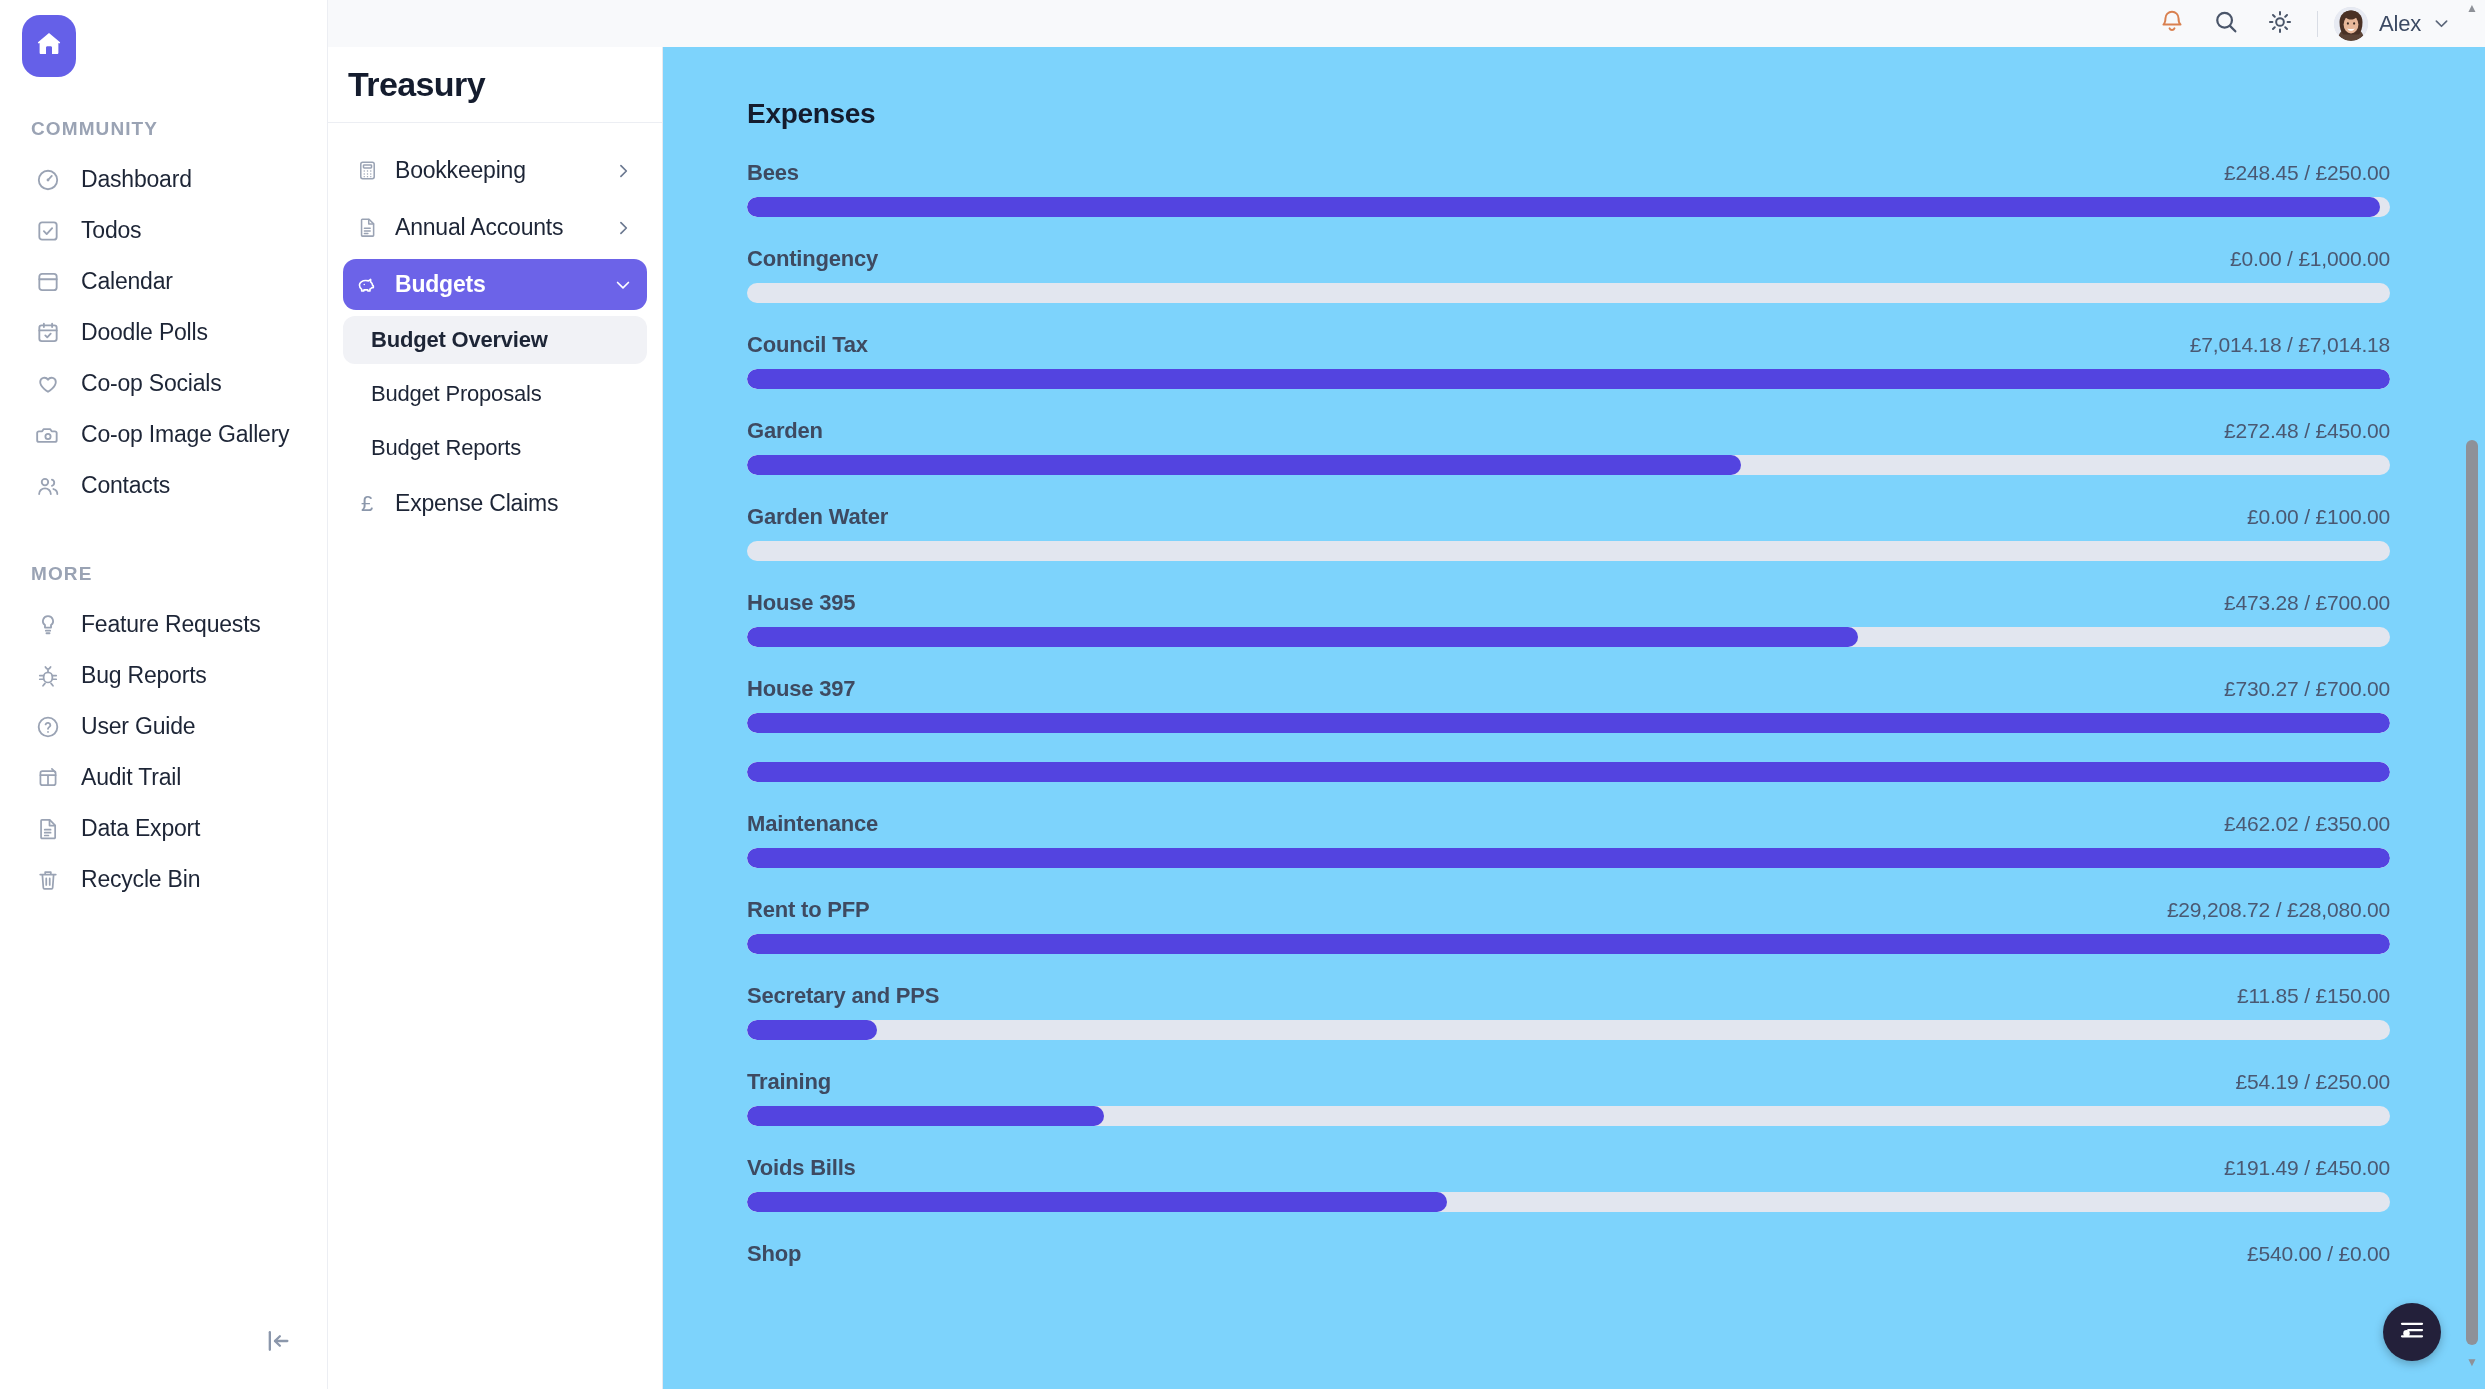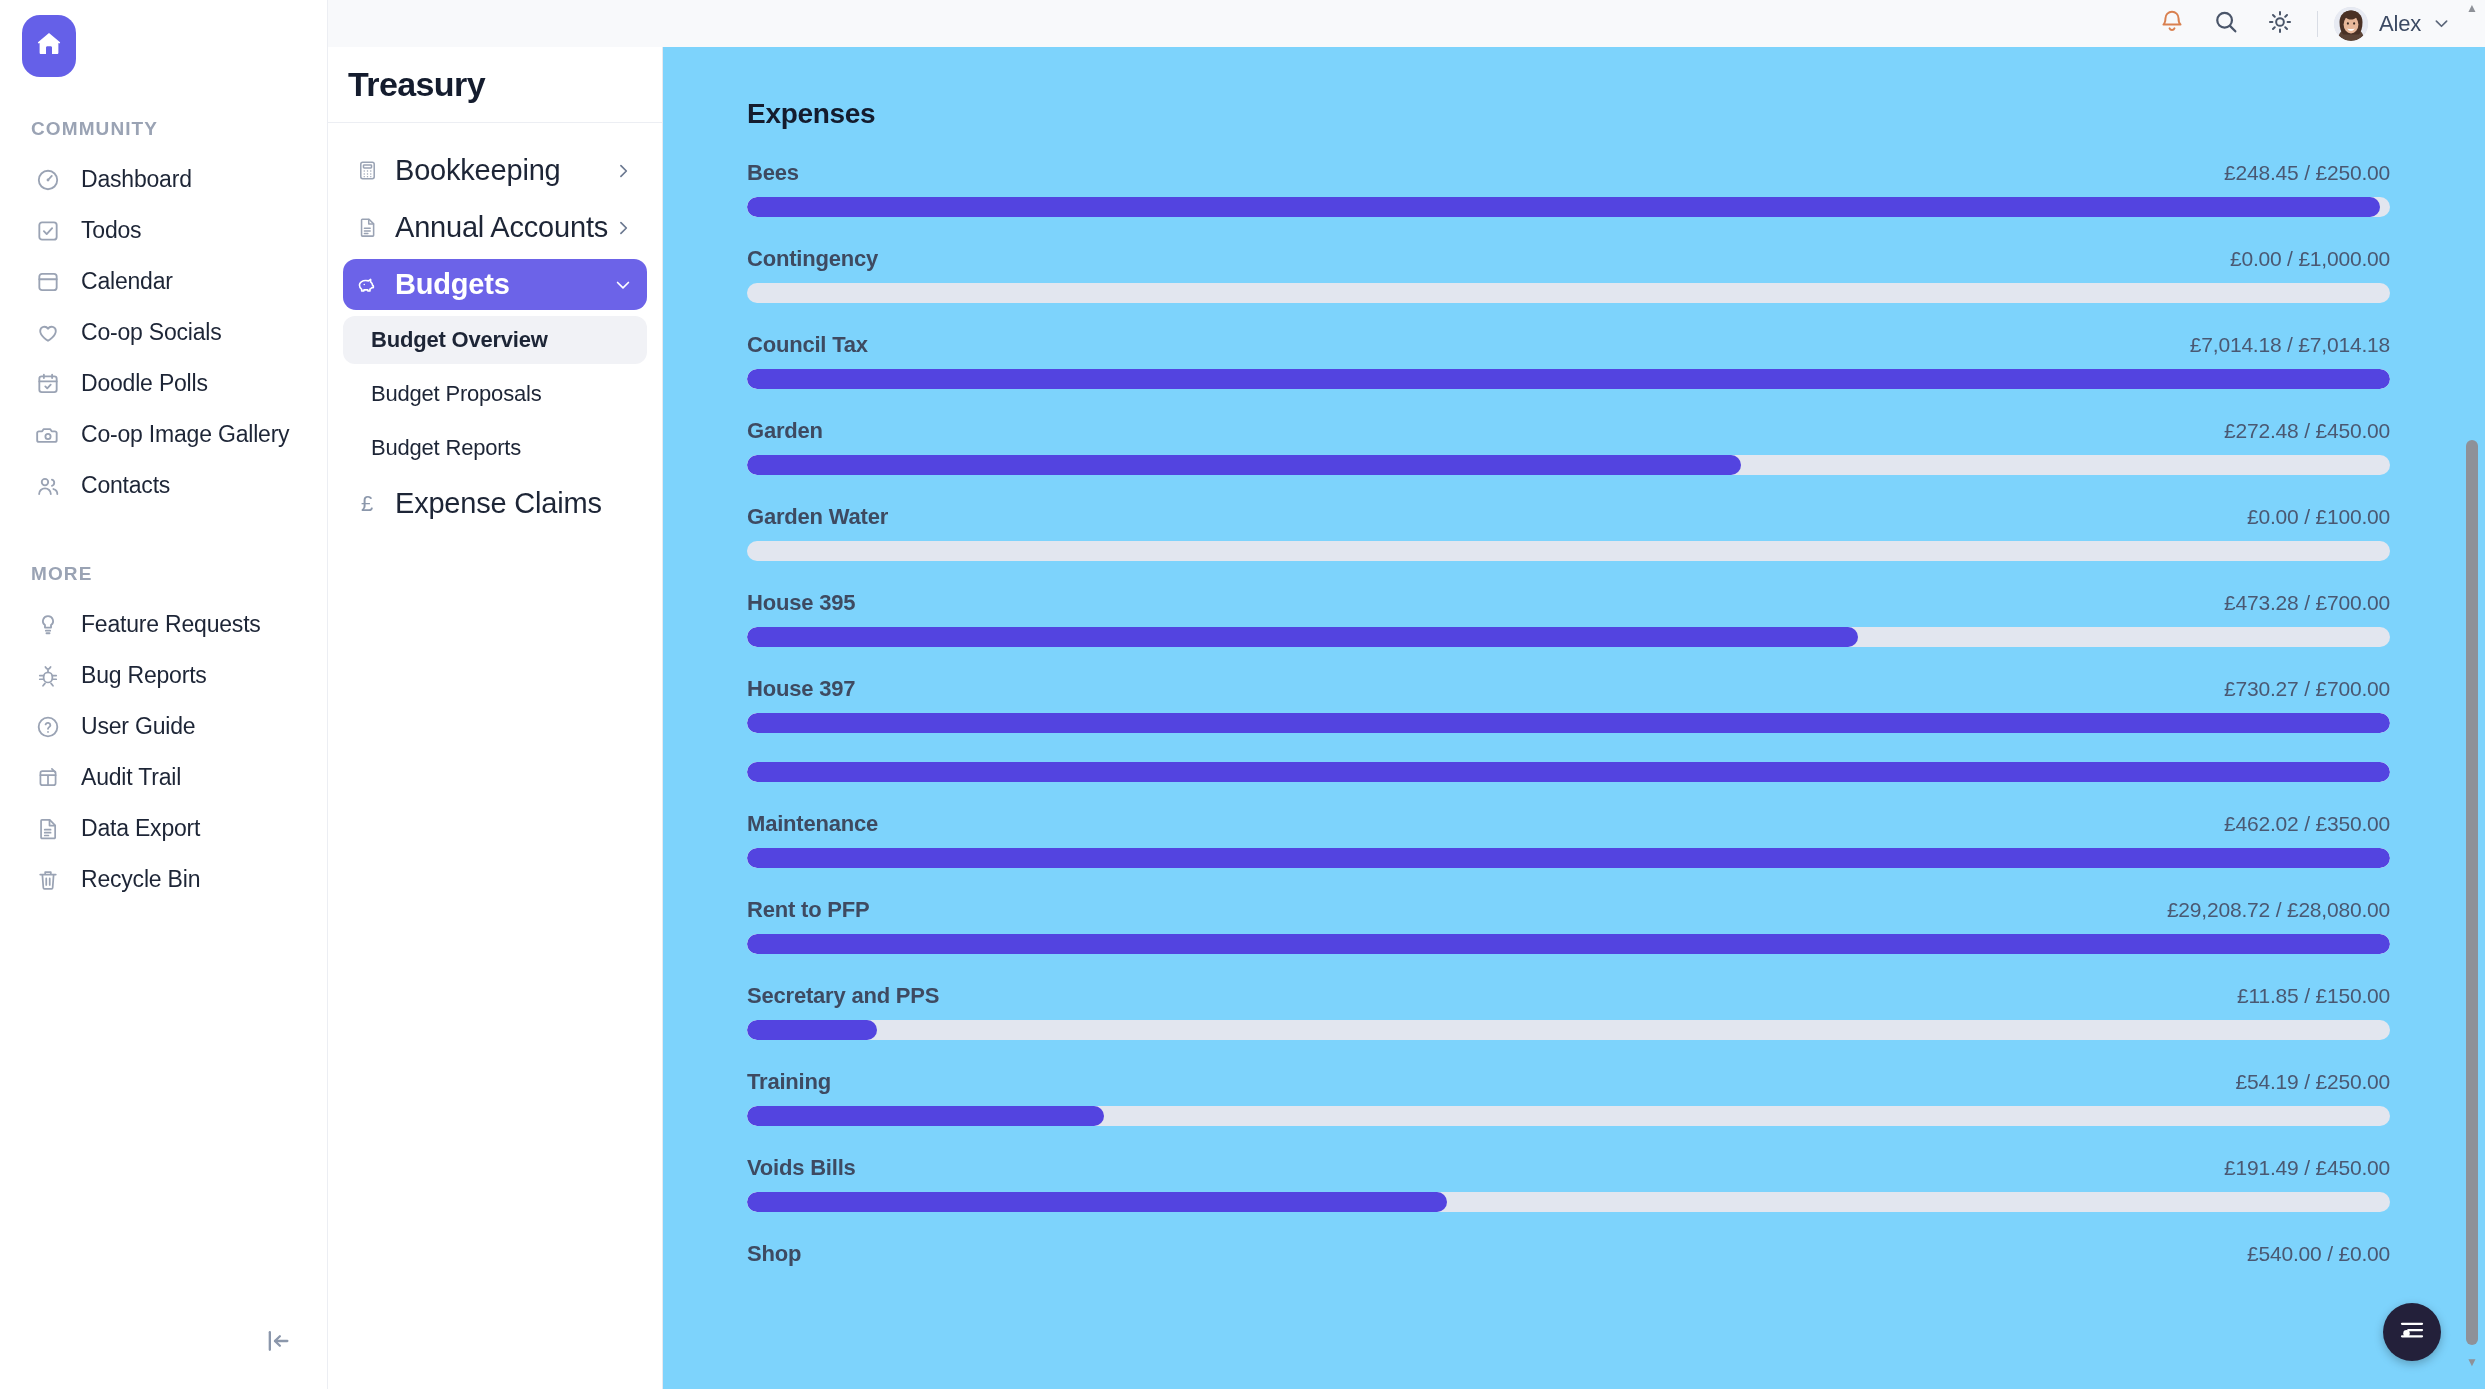--- a/index.html
+++ b/index.html
@@ -67,21 +67,21 @@
 
   .sp-list { padding: 22px 15px 0 15px; }
   .sp-item {
     display: flex; align-items: center; height: 51px;
     border-radius: 13px; padding: 0 14px 0 12px; cursor: pointer;
     margin-bottom: 6px;
   }
   .sp-ico { width: 24px; flex: 0 0 24px; color: #9aa3b4; display:flex; align-items:center; justify-content:center; margin-right: 16px; }
   .sp-ico svg { width: 23px; height: 23px; display:block; }
   .sp-ico.pound { font-size: 22px; color: #8b97ab; }
-  .sp-label { font-size: 29px; color: #1d2536; flex: 1 1 auto; letter-spacing: -0.2px; }
+  .sp-label { font-size: 23px; color: #1d2536; flex: 1 1 auto; letter-spacing: -0.2px; }
   .sp-chev { color: #6b7890; display: flex; align-items: center; }
   .sp-chev svg { width: 20px; height: 20px; }
 
   .sp-item.active { background: #6c63e8; }
   .sp-item.active .sp-label { color: #ffffff; font-weight: bold; }
   .sp-item.active .sp-ico { color: #ffffff; }
   .sp-item.active .sp-chev { color: #ffffff; }
 
   .sp-sub { padding: 0 0 0 0; margin-top: 4px; }
   .sp-subitem {
@@ -215,34 +215,34 @@
                 <rect x="4" y="4.5" width="16" height="15" rx="2.5"></rect>
                 <path d="M4 9.5h16"></path>
               </svg>
           </span>
           <span class="sb-txt">Calendar</span>
         </div>
 
         <div class="sb-item">
           <span class="sb-ico">
             <svg viewBox="0 0 24 24" fill="none" stroke="currentColor" stroke-width="1.7" stroke-linecap="round" stroke-linejoin="round">
-                <path d="M12 19.2s-7.2-4.3-7.2-9.1A3.9 3.9 0 0 1 12 8.1a3.9 3.9 0 0 1 7.2 2c0 4.8-7.2 9.1-7.2 9.1z"></path>
-              </svg>
-          </span>
-          <span class="sb-txt">Co-op Socials</span>
-        </div>
-
-        <div class="sb-item">
-          <span class="sb-ico">
-            <svg viewBox="0 0 24 24" fill="none" stroke="currentColor" stroke-width="1.7" stroke-linecap="round" stroke-linejoin="round">
                 <rect x="4" y="5" width="16" height="14.5" rx="2.2"></rect>
                 <path d="M4 9.6h16M8.2 3.5v3M15.8 3.5v3M9.5 14.2l1.8 1.8 3.2-3.4"></path>
               </svg>
           </span>
           <span class="sb-txt">Doodle Polls</span>
+        </div>
+
+        <div class="sb-item">
+          <span class="sb-ico">
+            <svg viewBox="0 0 24 24" fill="none" stroke="currentColor" stroke-width="1.7" stroke-linecap="round" stroke-linejoin="round">
+                <path d="M12 19.2s-7.2-4.3-7.2-9.1A3.9 3.9 0 0 1 12 8.1a3.9 3.9 0 0 1 7.2 2c0 4.8-7.2 9.1-7.2 9.1z"></path>
+              </svg>
+          </span>
+          <span class="sb-txt">Co-op Socials</span>
         </div>
 
         <div class="sb-item">
           <span class="sb-ico">
             <svg viewBox="0 0 24 24" fill="none" stroke="currentColor" stroke-width="1.7" stroke-linecap="round" stroke-linejoin="round">
                 <path d="M3.6 8.6h3l1.3-2h6.2l1.3 2h3a1.6 1.6 0 0 1 1.6 1.6v6.6a1.6 1.6 0 0 1-1.6 1.6H3.6A1.6 1.6 0 0 1 2 16.8v-6.6a1.6 1.6 0 0 1 1.6-1.6z"></path>
                 <circle cx="12" cy="13.4" r="2.4"></circle>
               </svg>
           </span>
           <span class="sb-txt">Co-op Image Gallery</span>

